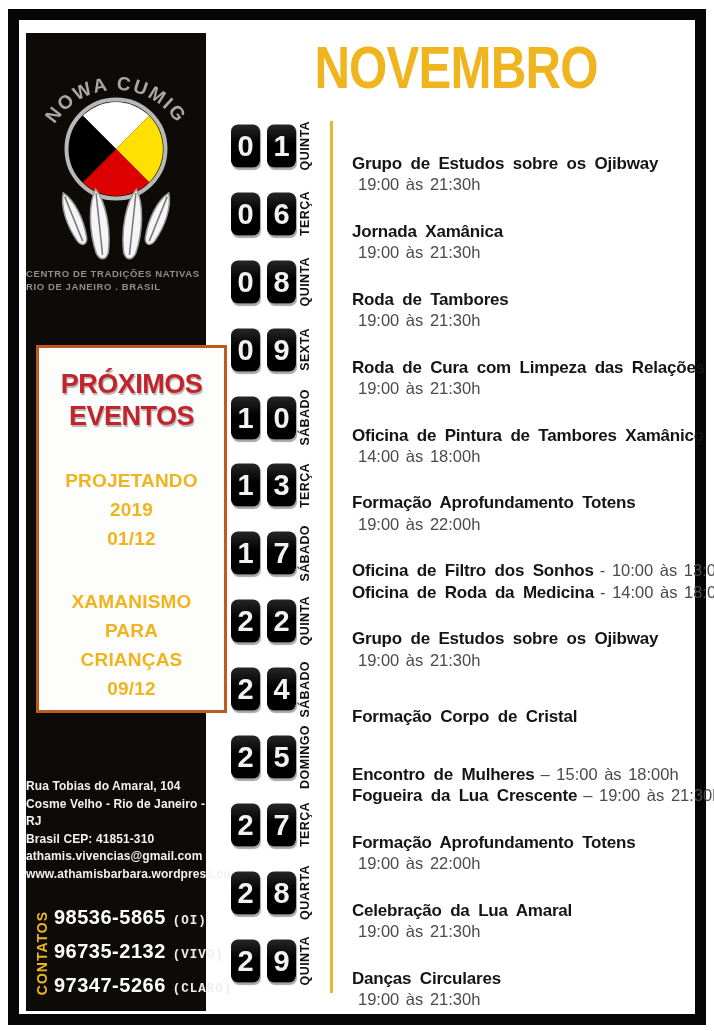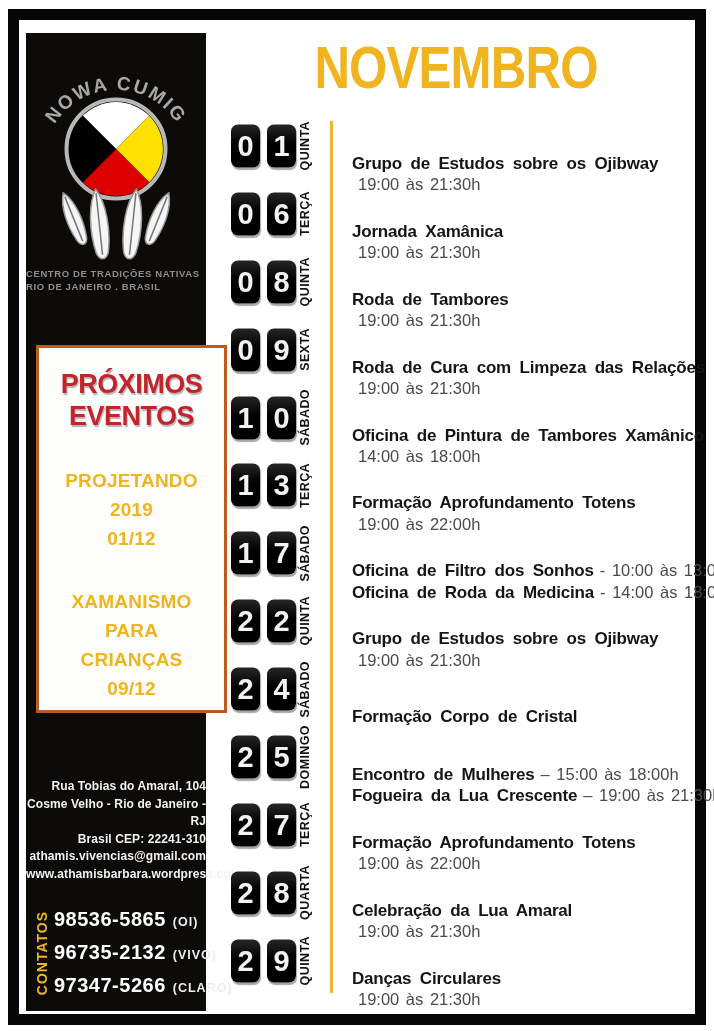--- a/index.html
+++ b/index.html
@@ -18,31 +18,31 @@
             font-size:9.5px;font-weight:bold;letter-spacing:.6px;line-height:13px;}
 
   .evbox{position:absolute;left:10px;top:312px;width:191px;height:368px;background:#fdfdfb;
          border:3px solid var(--box-border);text-align:center;}
   .evbox-title{margin-top:20px;font-size:27px;line-height:32px;font-weight:bold;color:var(--red);
                letter-spacing:-.5px;text-shadow:1px 2px 1px rgba(120,120,120,.55);}
   .evgroup{font-size:19px;line-height:29px;font-weight:bold;color:var(--gold);letter-spacing:.2px;}
   .evgroup.g1{margin-top:34px;}
   .evgroup.g2{margin-top:34px;}
 
-  .address{position:absolute;left:0;top:745px;width:100%;text-align:right;color:#f2f2f2;
+  .address{position:absolute;left:0;top:745px;width:100%;text-align:left;color:#f2f2f2;
            font-weight:bold;font-size:12px;line-height:17.5px;letter-spacing:.1px;}
 
   .contacts{position:absolute;left:8px;top:872px;width:168px;height:96px;display:flex;align-items:center;}
   .contacts-label-wrap{width:18px;height:100%;display:flex;align-items:center;justify-content:center;}
   .contacts-label{writing-mode:vertical-rl;transform:rotate(180deg);color:var(--gold);
                   font-weight:bold;font-size:14px;letter-spacing:1px;}
   .phones{flex:1;padding-left:4px;}
   .phone{line-height:30px;white-space:nowrap;}
   .phone .num{color:#fff;font-weight:bold;font-size:20px;letter-spacing:.5px;}
-  .phone .car{color:#eee;font-weight:bold;font-size:12.5px;margin-left:7px;letter-spacing:1px;}
+  .phone .car{color:#eee;font-weight:bold;font-size:12.5px;margin-left:7px;letter-spacing:1px;font-family:Liberation Mono, monospace;}
 
   
   .main-title{position:absolute;left:206px;width:500px;top:33px;text-align:center;
               font-size:60px;font-weight:bold;color:var(--gold);letter-spacing:-1px;
               transform:scaleX(.82);transform-origin:50% 50%;}
   .gold-line{position:absolute;left:330px;top:121px;width:3px;height:872px;background:var(--divider);}
 
   .events-list{position:absolute;left:0;top:112px;width:714px;}
   .row{position:relative;height:67.9px;}
   .dbox{position:absolute;top:50%;transform:translateY(-50%);width:29px;height:43px;border-radius:7px;
@@ -120,21 +120,21 @@
         <div>XAMANISMO</div>
         <div>PARA</div>
         <div>CRIANÇAS</div>
         <div>09/12</div>
       </div>
     </div>
 
     <div class="address">
       <div>Rua Tobias do Amaral, 104</div>
       <div>Cosme Velho - Rio de Janeiro - RJ</div>
-      <div>Brasil  CEP: 22241-310</div>
+      <div>Brasil  CEP: 41851-310</div>
       <div>athamis.vivencias@gmail.com</div>
       <div>www.athamisbarbara.wordpress.com</div>
     </div>
 
     <div class="contacts">
       <div class="contacts-label-wrap">
         <span class="contacts-label">CONTATOS</span>
       </div>
       <div class="phones">
         <div class="phone">

